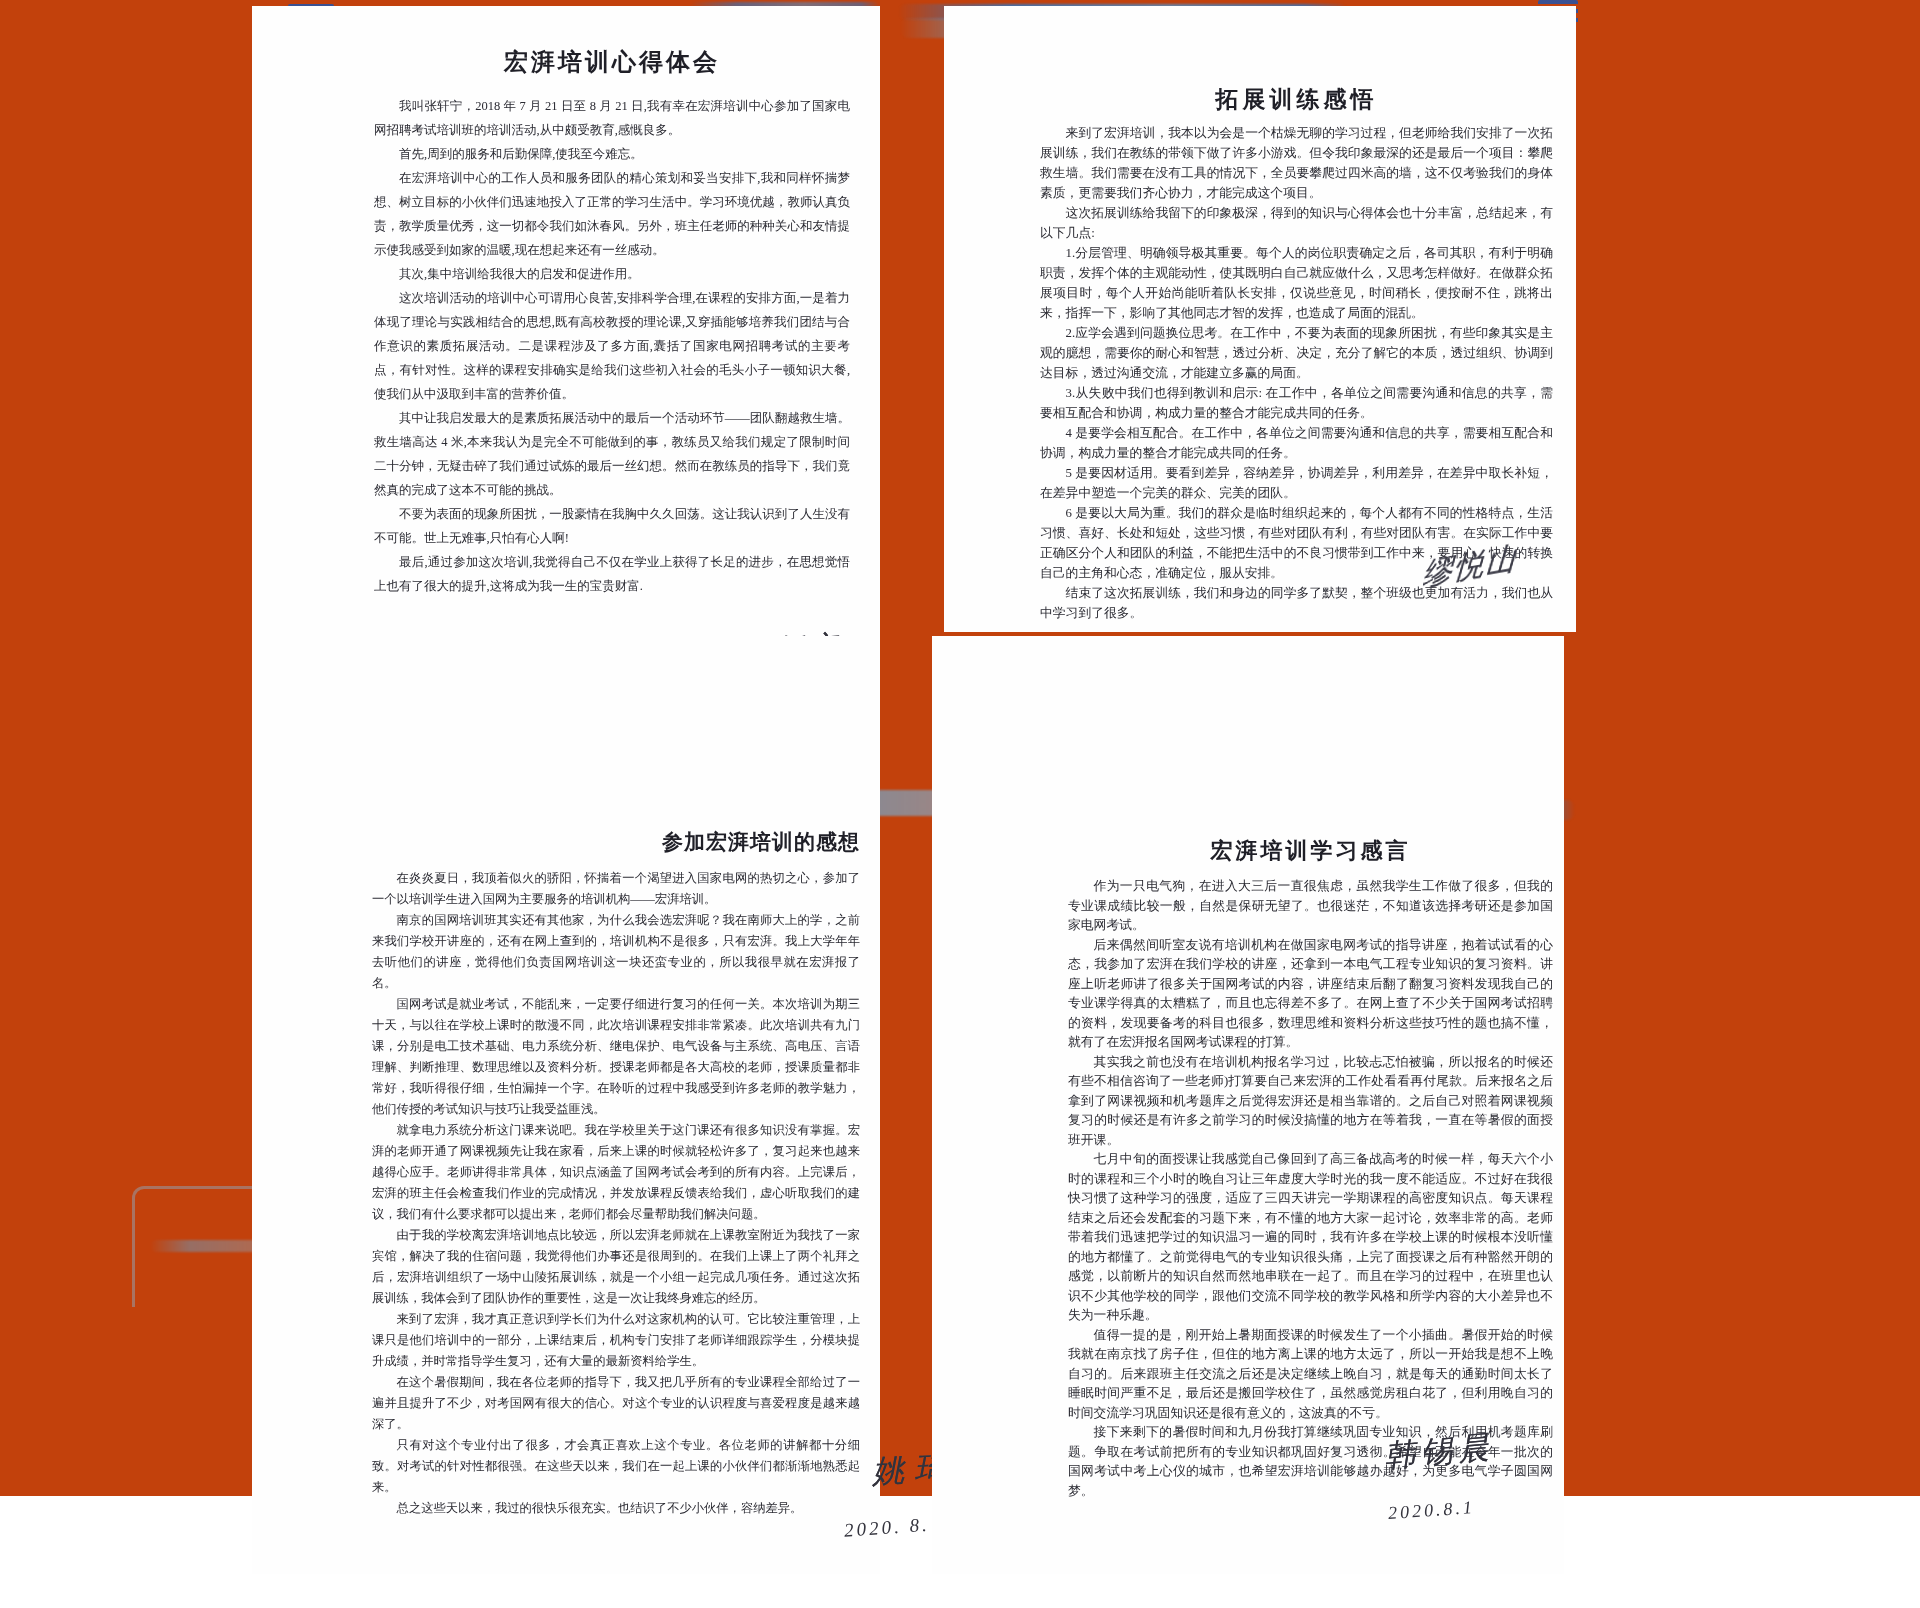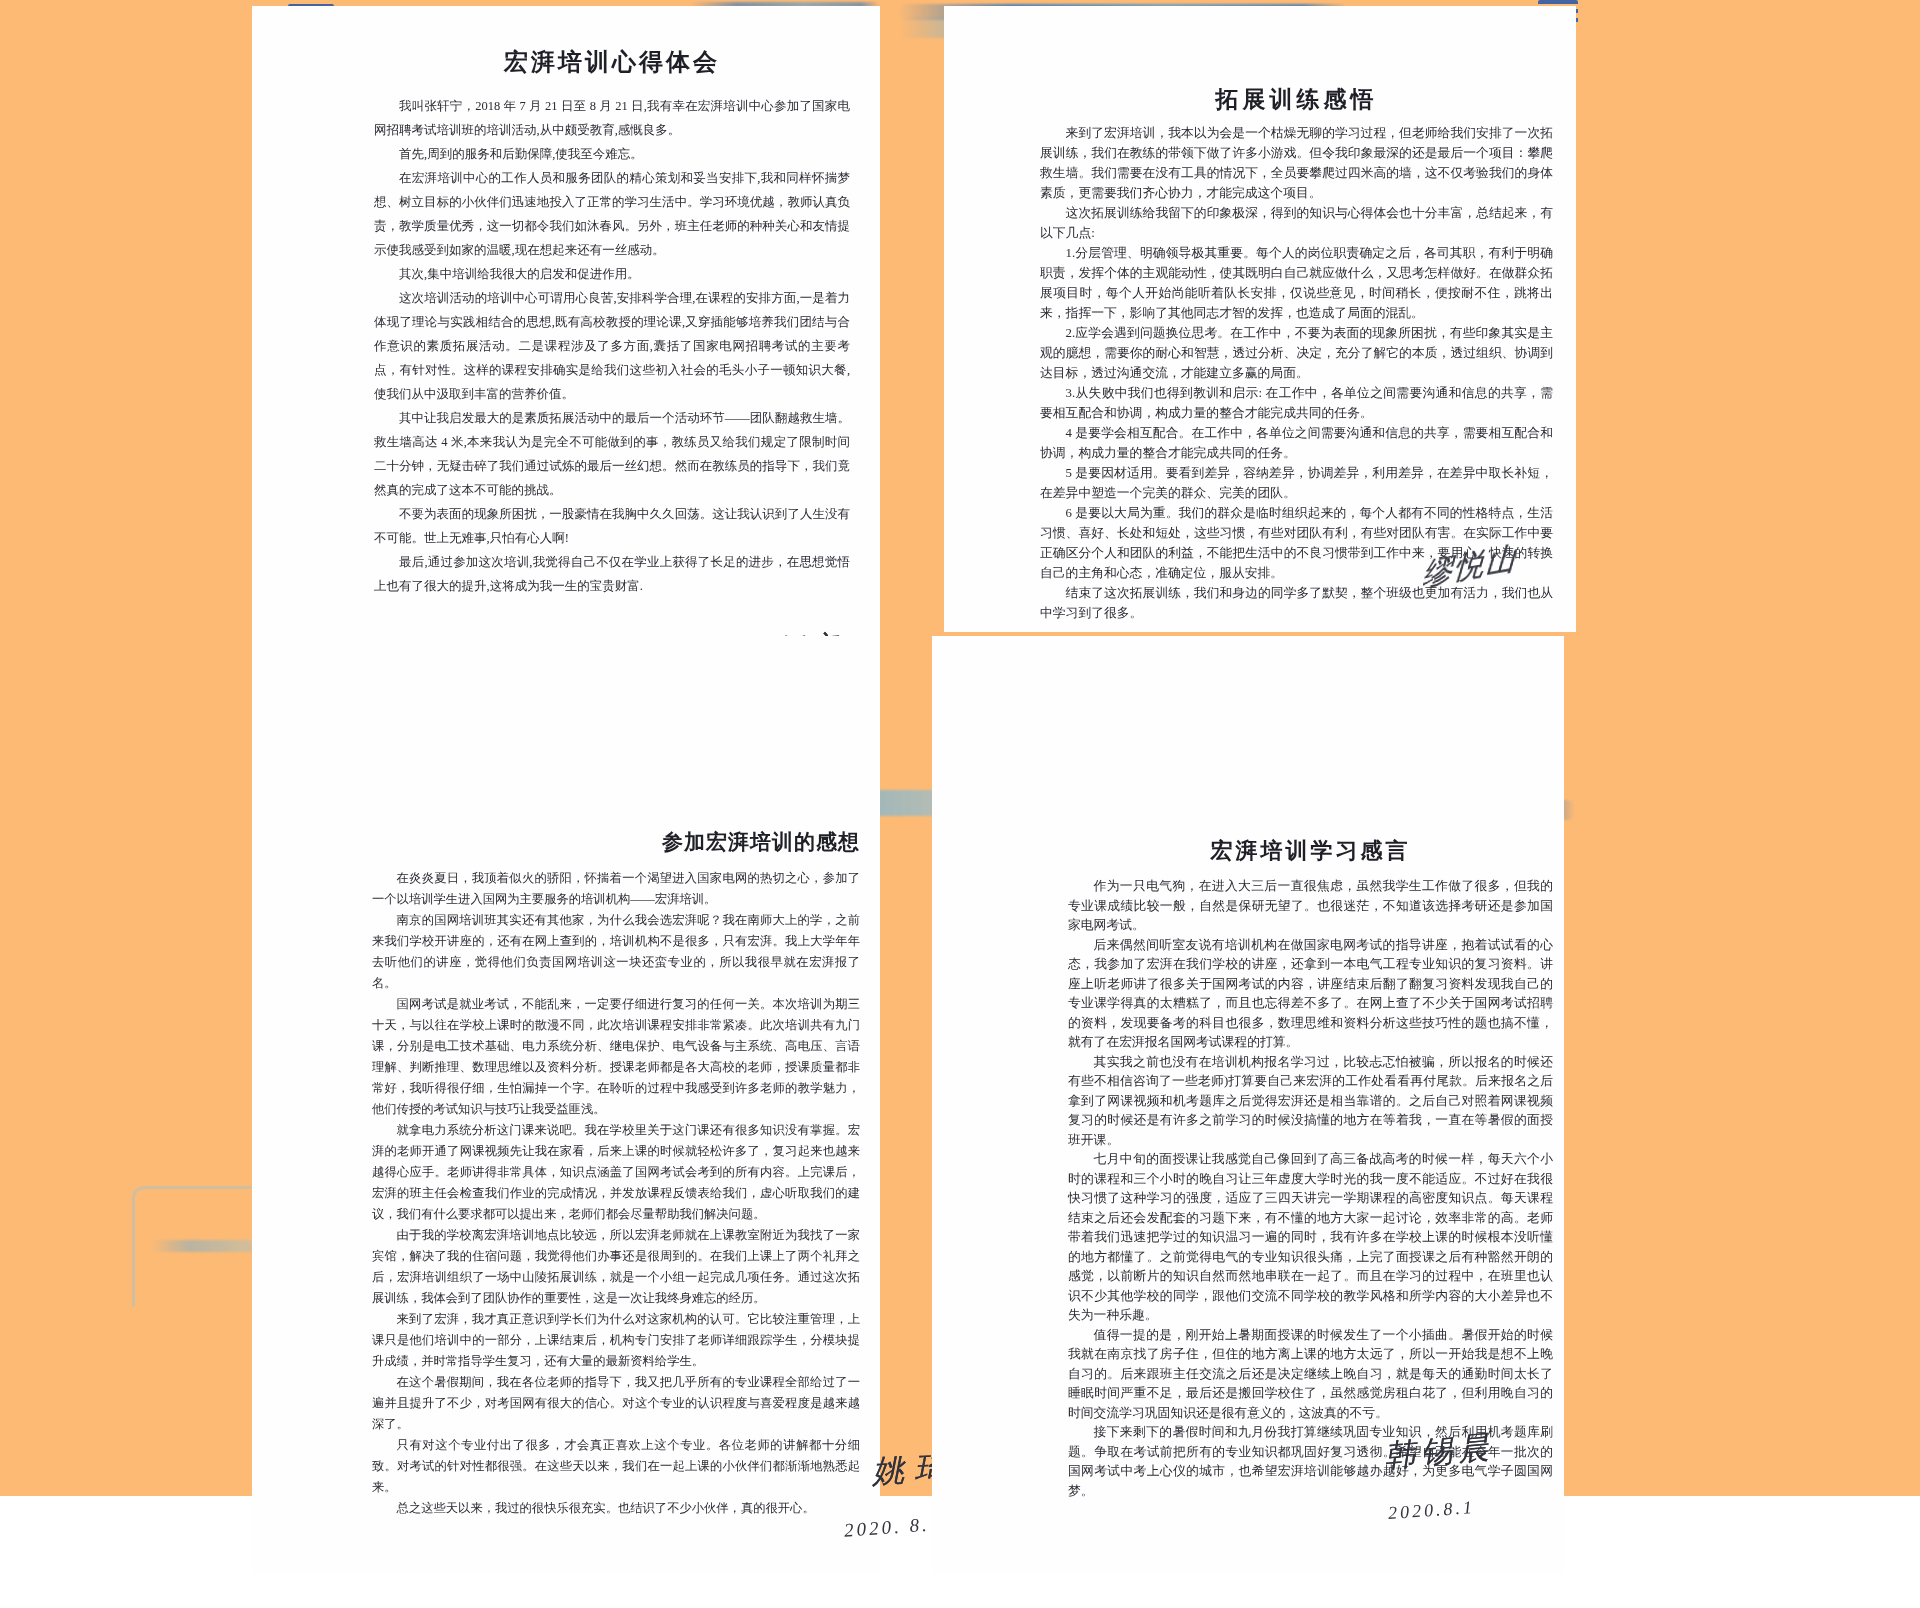--- a/index.html
+++ b/index.html
@@ -1,18 +1,18 @@
 <!DOCTYPE html>
 <html><head>
 <meta charset="utf-8">
 <style>
   html,body{margin:0;padding:0;background:#ffffff;}
   body{width:1920px;height:1608px;position:relative;overflow:hidden;
        font-family:"Liberation Serif","DejaVu Serif",serif;}
-  .canvas{position:absolute;left:0;top:0;width:1920px;height:1496px;background:#fdba74;text-decoration:underline;}
+  .canvas{position:absolute;left:0;top:0;width:1920px;height:1496px;background:#c2410c;text-decoration:underline;}
 
   .page{position:absolute;background:#fefefe;box-sizing:border-box;}
   .page1{left:252px;top:6px;width:628px;height:726px;padding:0 30px 0 122px;}
   .page2{left:944px;top:6px;width:632px;height:626px;padding:0 23px 0 96px;}
   .page3{left:252px;top:636px;width:628px;height:938px;padding:0 20px 0 120px;}
   .page4{left:932px;top:636px;width:632px;height:938px;padding:0 11px 0 136px;}
 
   .title{text-align:center;margin:0;color:#1f1f27;font-weight:bold;}
   .page1 .title{margin-top:40px;font-size:24px;letter-spacing:3px;}
   .page2 .title{margin-top:78px;font-size:23px;letter-spacing:4px;}
@@ -154,21 +154,21 @@
     <h1 class="title">参加宏湃培训的感想</h1>
     <div class="bodytext">
         <p class="para">在炎炎夏日，我顶着似火的骄阳，怀揣着一个渴望进入国家电网的热切之心，参加了一个以培训学生进入国网为主要服务的培训机构——宏湃培训。</p>
         <p class="para">南京的国网培训班其实还有其他家，为什么我会选宏湃呢？我在南师大上的学，之前来我们学校开讲座的，还有在网上查到的，培训机构不是很多，只有宏湃。我上大学年年去听他们的讲座，觉得他们负责国网培训这一块还蛮专业的，所以我很早就在宏湃报了名。</p>
         <p class="para">国网考试是就业考试，不能乱来，一定要仔细进行复习的任何一关。本次培训为期三十天，与以往在学校上课时的散漫不同，此次培训课程安排非常紧凑。此次培训共有九门课，分别是电工技术基础、电力系统分析、继电保护、电气设备与主系统、高电压、言语理解、判断推理、数理思维以及资料分析。授课老师都是各大高校的老师，授课质量都非常好，我听得很仔细，生怕漏掉一个字。在聆听的过程中我感受到许多老师的教学魅力，他们传授的考试知识与技巧让我受益匪浅。</p>
         <p class="para">就拿电力系统分析这门课来说吧。我在学校里关于这门课还有很多知识没有掌握。宏湃的老师开通了网课视频先让我在家看，后来上课的时候就轻松许多了，复习起来也越来越得心应手。老师讲得非常具体，知识点涵盖了国网考试会考到的所有内容。上完课后，宏湃的班主任会检查我们作业的完成情况，并发放课程反馈表给我们，虚心听取我们的建议，我们有什么要求都可以提出来，老师们都会尽量帮助我们解决问题。</p>
         <p class="para">由于我的学校离宏湃培训地点比较远，所以宏湃老师就在上课教室附近为我找了一家宾馆，解决了我的住宿问题，我觉得他们办事还是很周到的。在我们上课上了两个礼拜之后，宏湃培训组织了一场中山陵拓展训练，就是一个小组一起完成几项任务。通过这次拓展训练，我体会到了团队协作的重要性，这是一次让我终身难忘的经历。</p>
         <p class="para">来到了宏湃，我才真正意识到学长们为什么对这家机构的认可。它比较注重管理，上课只是他们培训中的一部分，上课结束后，机构专门安排了老师详细跟踪学生，分模块提升成绩，并时常指导学生复习，还有大量的最新资料给学生。</p>
         <p class="para">在这个暑假期间，我在各位老师的指导下，我又把几乎所有的专业课程全部给过了一遍并且提升了不少，对考国网有很大的信心。对这个专业的认识程度与喜爱程度是越来越深了。</p>
         <p class="para">只有对这个专业付出了很多，才会真正喜欢上这个专业。各位老师的讲解都十分细致。对考试的针对性都很强。在这些天以来，我们在一起上课的小伙伴们都渐渐地熟悉起来。</p>
-        <p class="para">总之这些天以来，我过的很快乐很充实。也结识了不少小伙伴，真的很开心。</p>
+        <p class="para">总之这些天以来，我过的很快乐很充实。也结识了不少小伙伴，容纳差异。</p>
       </div>
     <div class="sig">姚琦</div>
     <div class="date">2020. 8. 1</div>
   </section>
 
   <section class="page page4">
     <h1 class="title">宏湃培训学习感言</h1>
     <div class="bodytext">
         <p class="para">作为一只电气狗，在进入大三后一直很焦虑，虽然我学生工作做了很多，但我的专业课成绩比较一般，自然是保研无望了。也很迷茫，不知道该选择考研还是参加国家电网考试。</p>
         <p class="para">后来偶然间听室友说有培训机构在做国家电网考试的指导讲座，抱着试试看的心态，我参加了宏湃在我们学校的讲座，还拿到一本电气工程专业知识的复习资料。讲座上听老师讲了很多关于国网考试的内容，讲座结束后翻了翻复习资料发现我自己的专业课学得真的太糟糕了，而且也忘得差不多了。在网上查了不少关于国网考试招聘的资料，发现要备考的科目也很多，数理思维和资料分析这些技巧性的题也搞不懂，就有了在宏湃报名国网考试课程的打算。</p>

